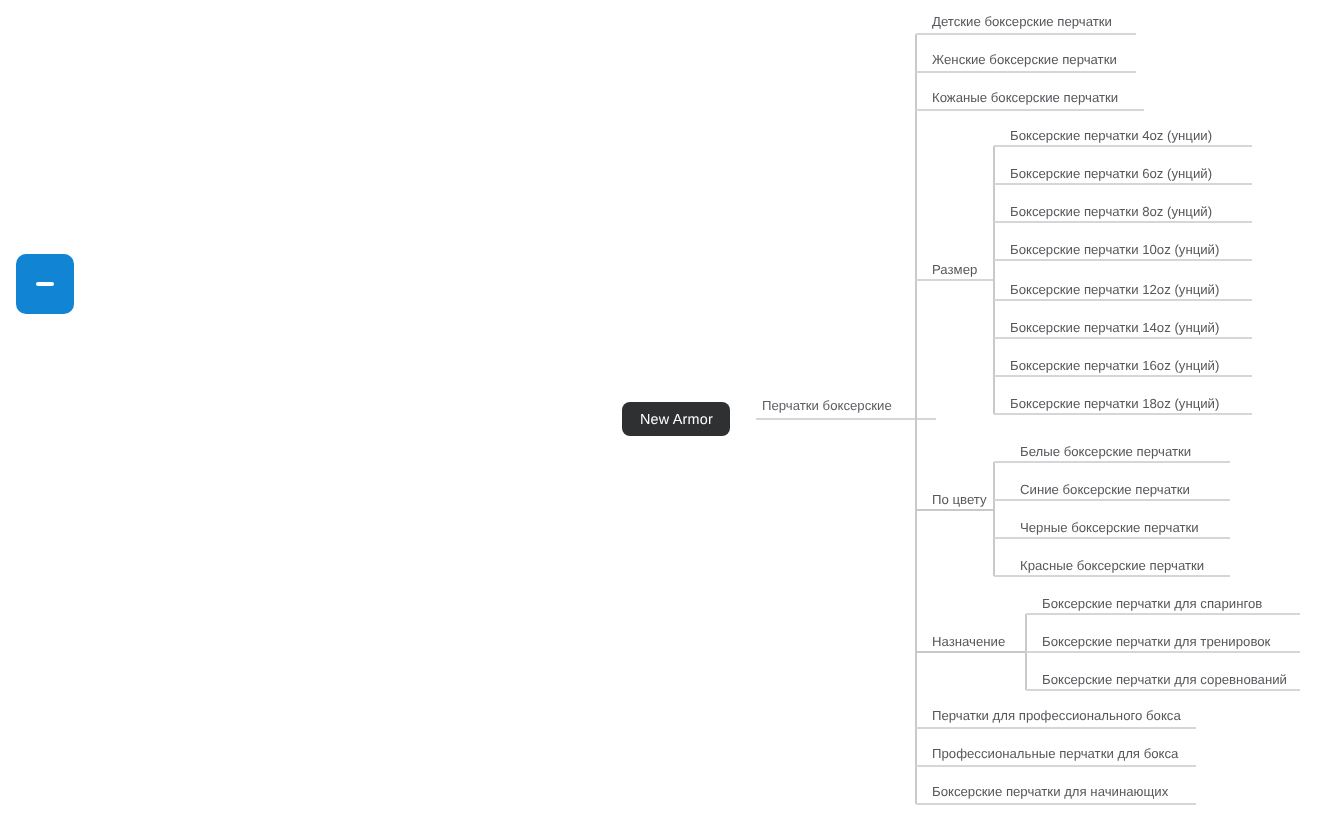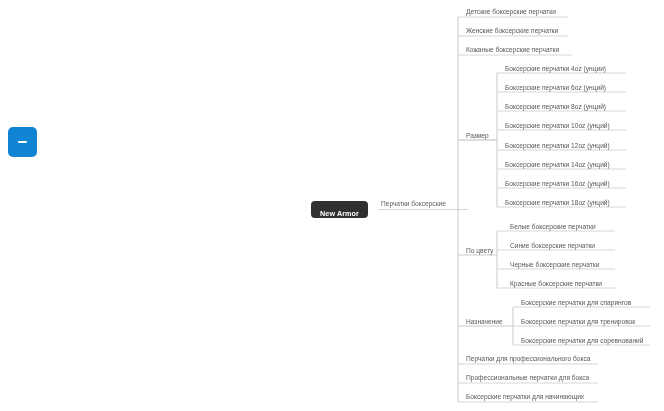--- a/index.html
+++ b/index.html
@@ -22,22 +22,22 @@
   .collapse-btn .dash{
     width:9px;height:2px;background:#ffffff;display:block;border-radius:1px;
   }
 
   
   .root-node{
     position:absolute;left:311px;top:201px;
     height:17px;padding:0 9px;
     background:#2f3032;color:#ffffff;
     border-radius:4px;
-    display:flex;align-items:flex-end;
-    font-size:7.2px;font-weight:bold;letter-spacing:.1px;
+    display:flex;align-items:center;
+    font-size:7.2px;font-weight:normal;letter-spacing:.1px;
     white-space:nowrap;
   }
 
   
   svg.links{position:absolute;left:0;top:0;width:664px;height:411px;}
   svg.links path,svg.links line{fill:none;stroke:#c9c9c9;stroke-width:1;}
   svg.links .underline{stroke:#d6d6d6;}
 
   
   .node-label{

